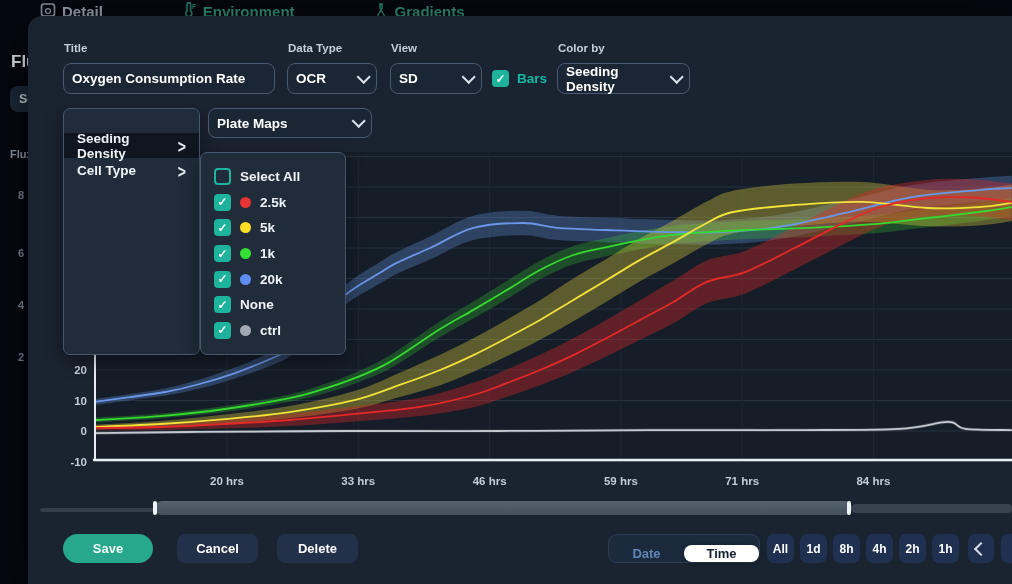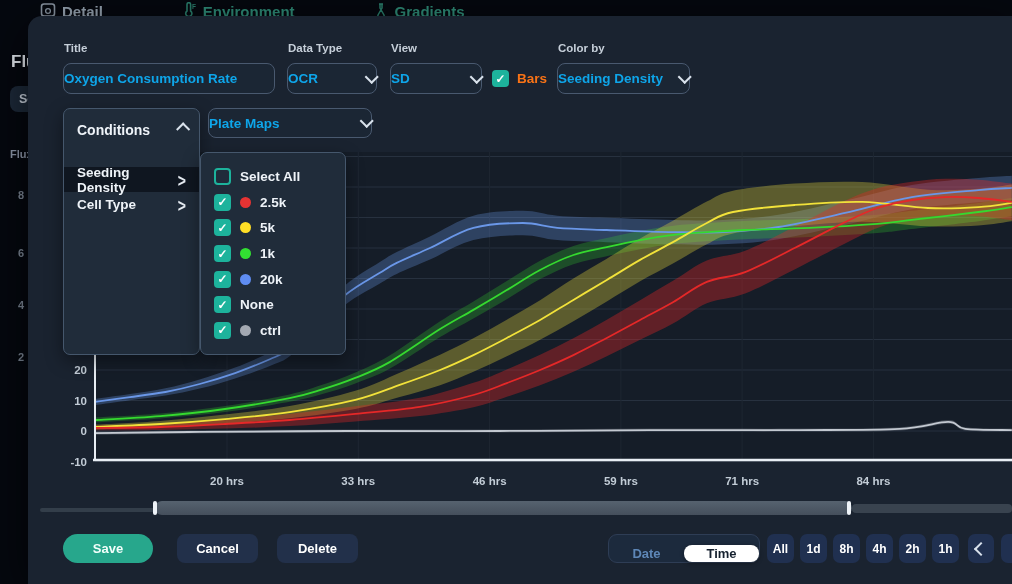--- a/index.html
+++ b/index.html
@@ -18,22 +18,22 @@
   .bg-flux{position:absolute;left:10px;top:148px;color:#939db0;font-size:11px;font-weight:700;}
   .bg-tick{position:absolute;left:18px;color:#7f8a99;font-size:11px;font-weight:700;}
 
   
   .modal{position:absolute;left:28px;top:16px;right:0;bottom:0;background:#1a2330;border-radius:14px 0 0 0;
     box-shadow:0 10px 50px rgba(0,0,0,.65);z-index:1;}
   .chart-svg{position:absolute;left:0;top:0;z-index:2;pointer-events:none;}
 
   .lab{position:absolute;color:#c6cfd9;font-size:11.5px;font-weight:700;z-index:3;}
   .ctl{position:absolute;height:31px;box-sizing:border-box;border:1.5px solid #49596f;border-radius:8px;
-    background:#1b2634;color:#0ea5e9;font-size:13.5px;font-weight:700;display:flex;align-items:center;
-    padding:0 0;z-index:3;}
+    background:#1b2634;color:#ffffff;font-size:13.5px;font-weight:700;display:flex;align-items:center;
+    padding:0 8px;z-index:3;}
   .ctl .grow{flex:1}
   .chev{display:inline-block;width:8px;height:8px;border-right:2.2px solid #d9e2ec;border-bottom:2.2px solid #d9e2ec;}
   .chev.down{transform:rotate(45deg) translate(-1px,-2px);}
   .chev.up{transform:rotate(-135deg) translate(-1px,2px);}
   .chev.right{transform:rotate(-45deg);}
   .chev.left{transform:rotate(135deg);}
 
   .check{width:17px;height:17px;border-radius:4px;background:#1db39c;display:flex;align-items:center;
     justify-content:center;color:#fff;font-size:12px;font-weight:700;box-sizing:border-box;flex:0 0 17px;}
   .check::after{content:"✓";}
@@ -179,34 +179,30 @@
   </div>
 
   <div class="lab" style="left:391px;top:42px">View</div>
   <div class="ctl" style="left:390px;top:63px;width:92px">
     <span class="grow">SD</span>
       <span class="chev down"></span>
   </div>
 
   <div style="position:absolute;left:492px;top:70px;display:flex;align-items:center;gap:8px;z-index:3">
     <span class="check"></span>
-    <span style="color:#f97316;font-size:13.5px;font-weight:700">Bars</span>
+    <span style="color:#14b8a6;font-size:13.5px;font-weight:700">Bars</span>
   </div>
 
   <div class="lab" style="left:558px;top:42px">Color by</div>
   <div class="ctl" style="left:557px;top:63px;width:133px">
     <span class="grow">Seeding Density</span>
       <span class="chev down"></span>
   </div>
 
   <div class="panel" style="left:63px;top:108px;width:137px;height:247px">
-    <div class="cond-head">
-      <span>Conditions</span>
-        <span class="chev up"></span>
-    </div>
     <div style="height:24px"></div>
     <div class="cond-row sel">
       <span>Seeding Density</span>
         <span class="arr">&gt;</span>
     </div>
     <div class="cond-row">
       <span>Cell Type</span>
         <span class="arr">&gt;</span>
     </div>
   </div>

